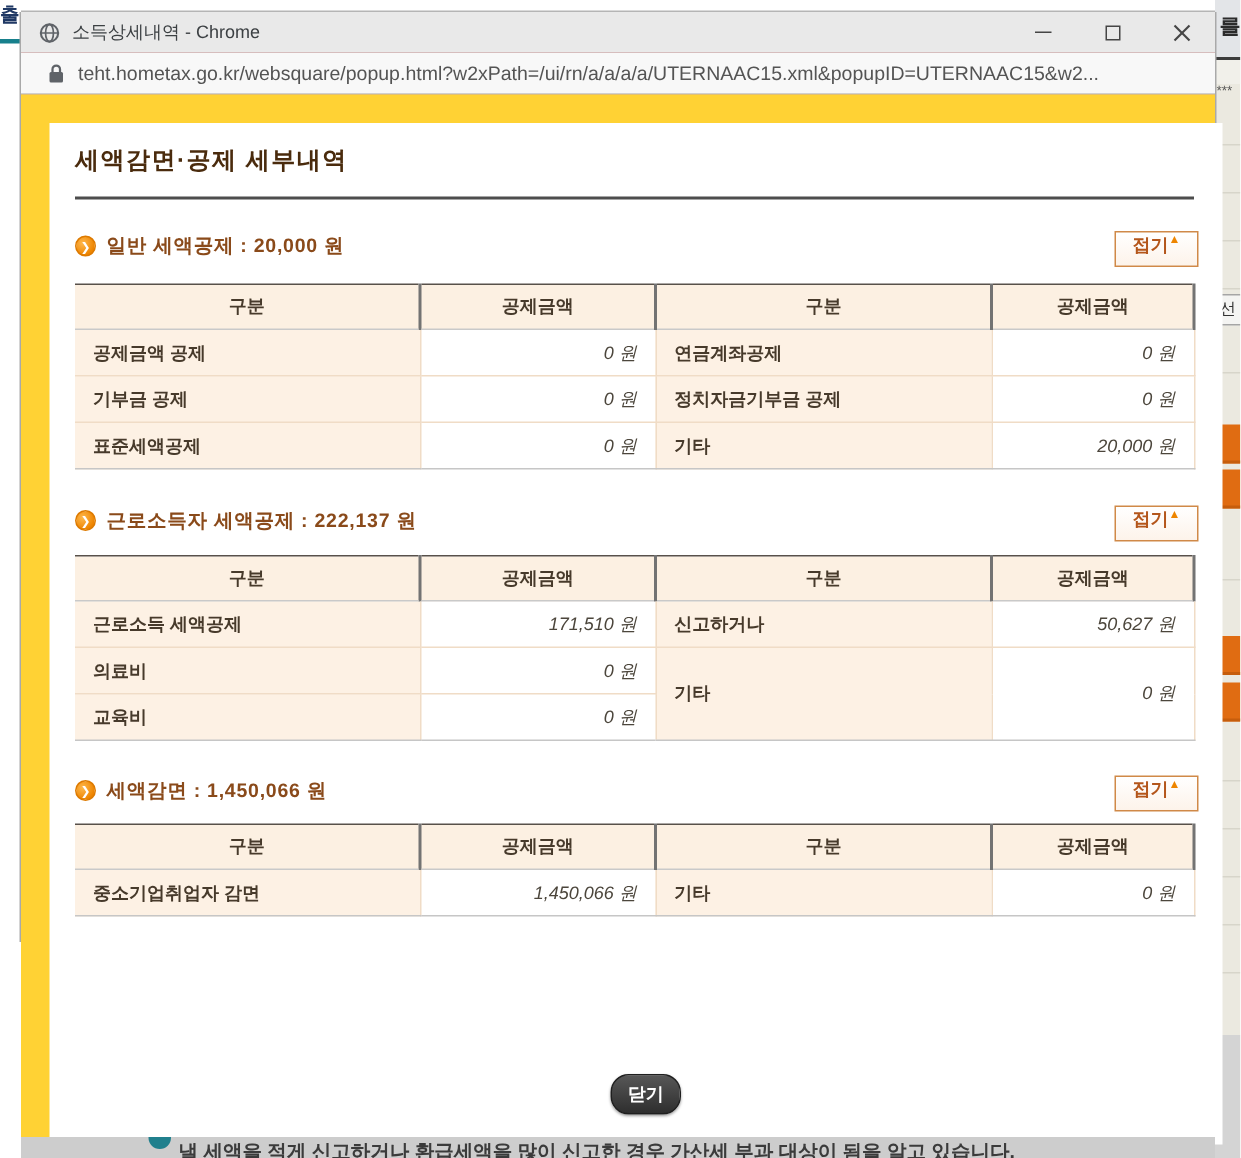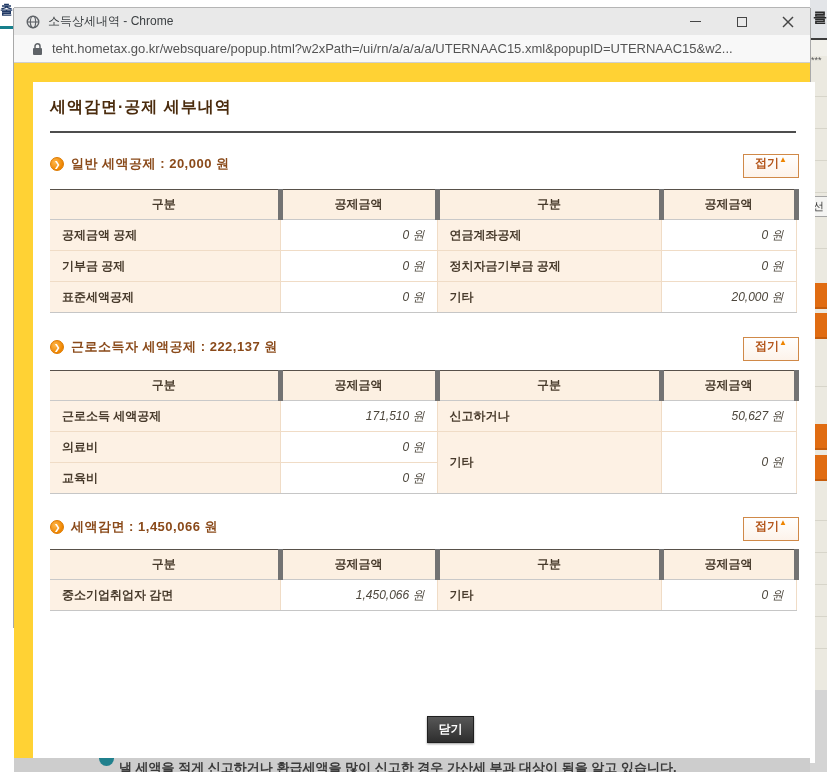--- a/index.html
+++ b/index.html
@@ -42,27 +42,27 @@
 
   .sec-head { position:absolute; display:flex; align-items:center; gap:7px; }
   .sec-bullet { width:14px; height:14px; border-radius:50%; background:radial-gradient(circle at 35% 35%, #ffb84d, #ee8500 70%); border:1px solid #dd7a00; color:#fff; font-size:8px; font-weight:bold; display:flex; align-items:center; justify-content:center; }
   .sec-label { font-size:13px; font-weight:bold; color:#8a4a1a; letter-spacing:0.5px; }
 
   .collapse-btn { position:absolute; left:710px; width:56px; height:24px; background:linear-gradient(#ffffff,#fdf3ea); border:1px solid #d08948; display:flex; align-items:flex-start; justify-content:center; gap:0; cursor:pointer; }
   .collapse-label { font-size:12px; font-weight:bold; color:#b4561b; }
   .collapse-arrow { font-size:8px; color:#ee8500; }
 
   table.detail { position:absolute; left:17px; border-collapse:collapse; table-layout:fixed; width:746px; border-top:1px solid #58514a; }
-  .detail th { background:#fcf0e2; height:30px; border-bottom:1px solid #c9c9c9; border-right:5px solid #737373; font-size:12px; color:#473a2b; font-weight:bold; }
+  .detail th { background:#fcf0e2; height:30px; border-bottom:1px solid #c9c9c9; border-right:2px solid #737373; font-size:12px; color:#473a2b; font-weight:bold; }
   .detail td { height:31px; border-bottom:1px solid #f0dcc6; border-right:1px solid #f0dcc6; font-size:12px; }
   .detail tr:last-child td, .detail td.bb-gray { border-bottom:1px solid #c6c6c6; }
   .detail td.lbl { background:#fdf1e4; font-weight:bold; color:#473a2b; text-align:left; padding-left:12px; }
   .detail td.val { background:#ffffff; color:#4c463c; text-align:right; padding-right:12px;font-style:italic; }
 
-  .close-btn { position:absolute; left:394px; top:634px; width:47px; height:27px; background:linear-gradient(#575757,#2e2e2e); border:1px solid #1f1f1f; border-radius:0; color:#fff; font-size:12px; font-weight:bold; display:flex; align-items:center; justify-content:center; cursor:pointer; box-shadow:0 1px 2px rgba(0,0,0,.4); }
+  .close-btn { position:absolute; left:374px; top:634px; width:47px; height:27px; background:linear-gradient(#575757,#2e2e2e); border:1px solid #1f1f1f; border-radius:12px; color:#fff; font-size:12px; font-weight:bold; display:flex; align-items:center; justify-content:center; cursor:pointer; box-shadow:0 1px 2px rgba(0,0,0,.4); }
 
   
   .below-popup { position:absolute; left:0; top:750px; width:796px; height:14px; background:#cdcdcd; overflow:hidden; }
   .below-teal-dot { position:absolute; left:85px; top:-7px; width:15px; height:15px; border-radius:50%; background:#20808d; }
   .below-text { position:absolute; left:105px; top:1px; font-size:13px; font-weight:bold; color:#3b3b3b; white-space:nowrap; }
 
   svg { display:block; }
 </style>
 </head>
 <body>

